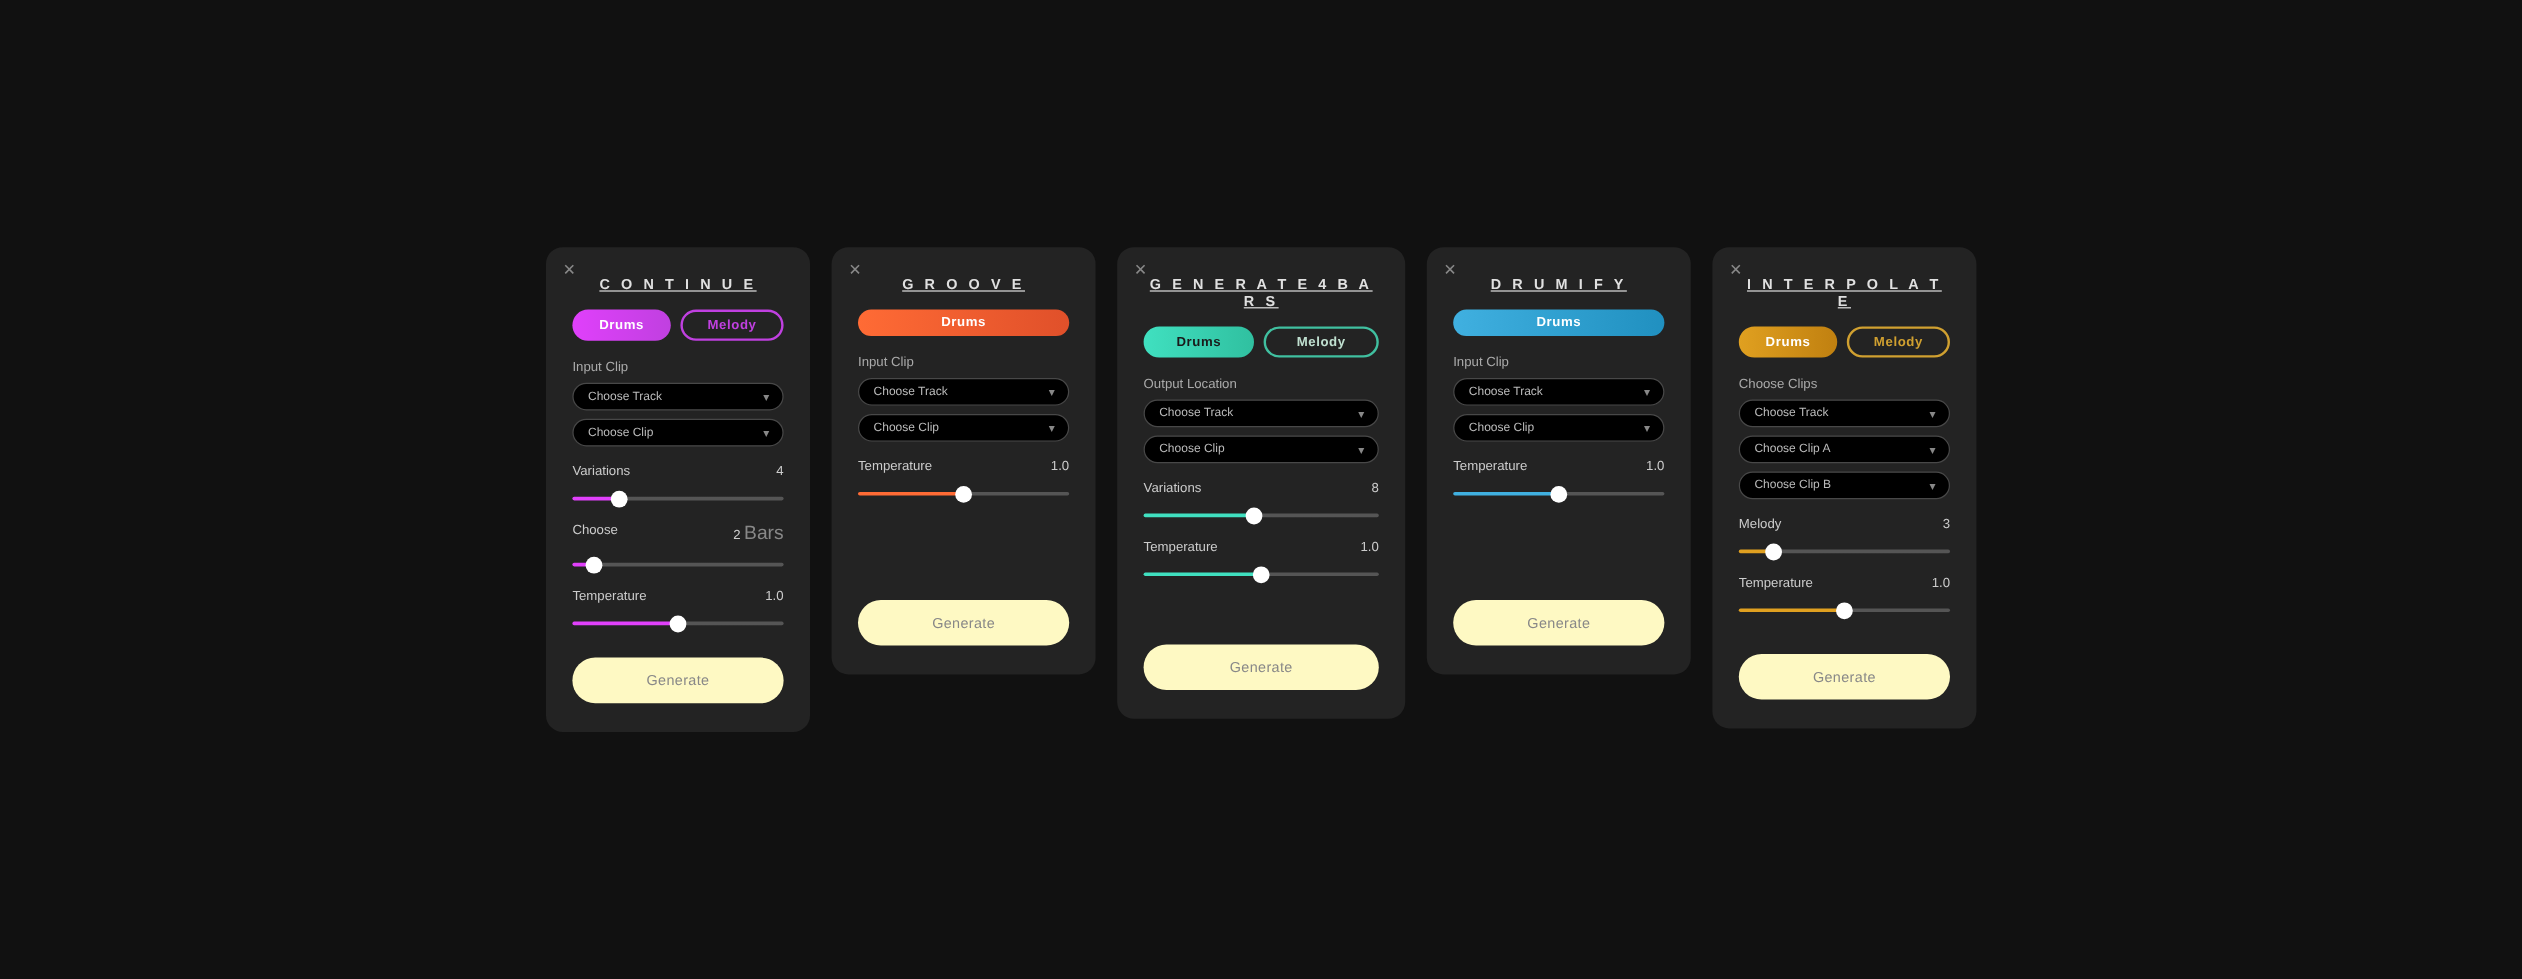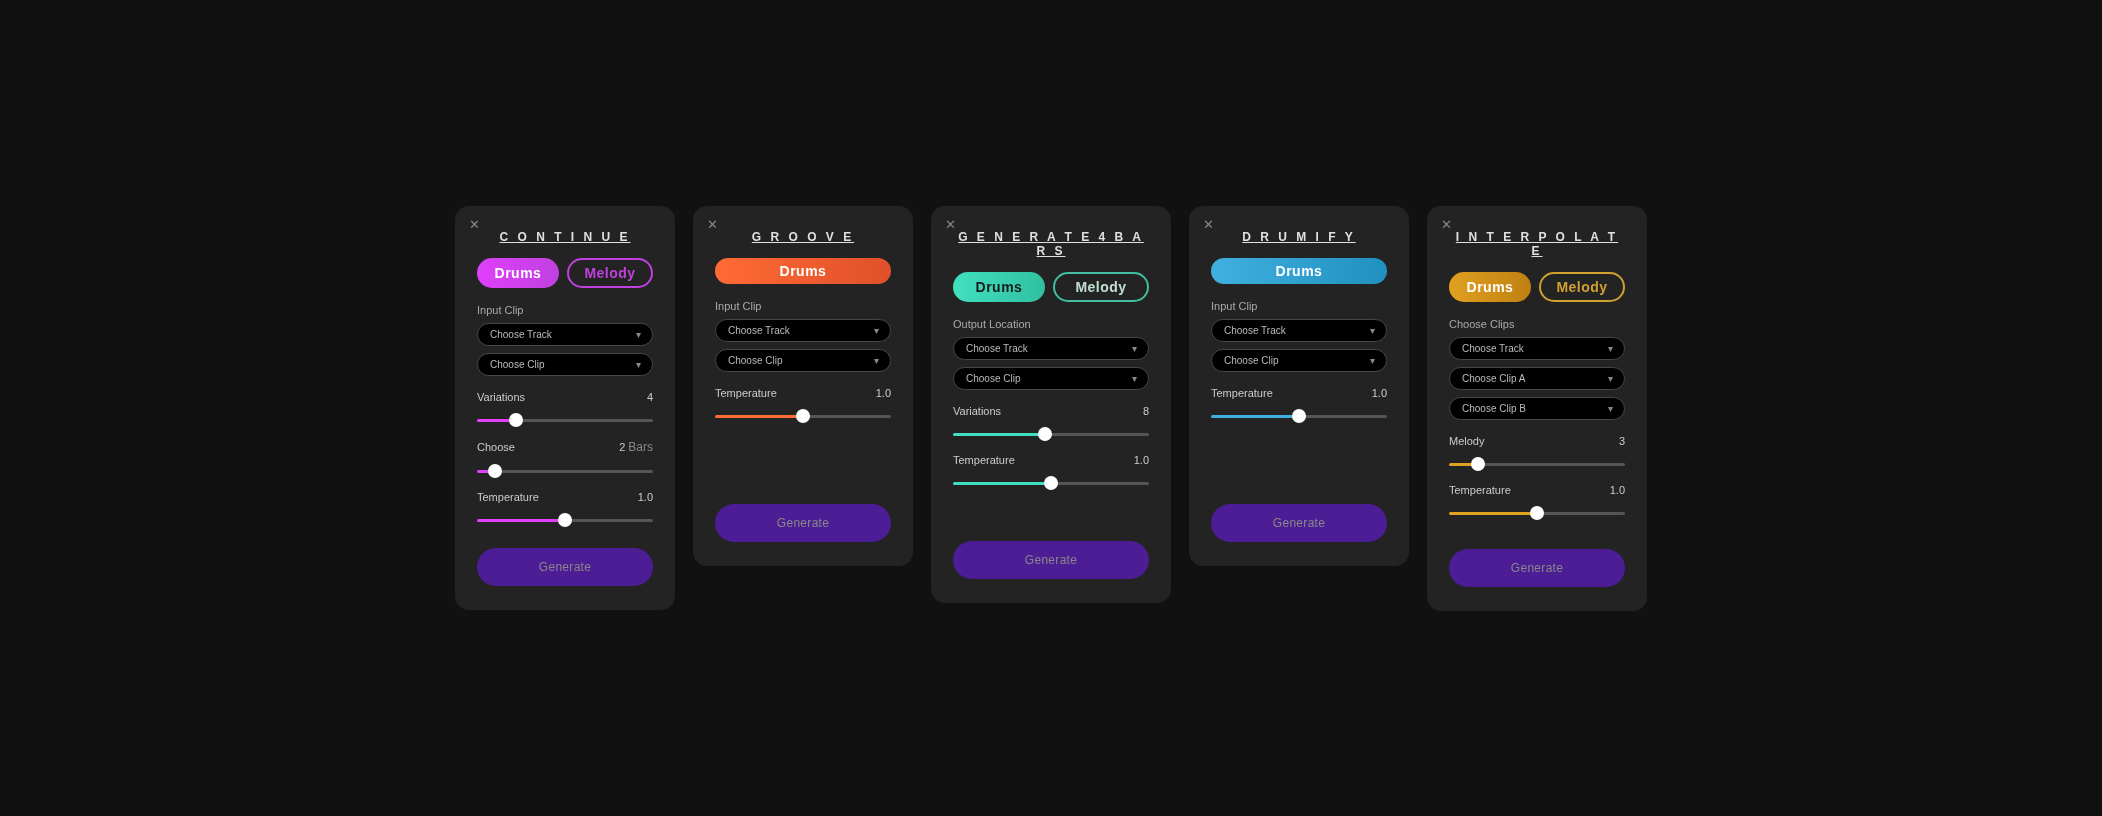--- a/index.html
+++ b/index.html
@@ -48,21 +48,21 @@
     .tab-group {
       display: flex;
       gap: 8px;
       margin-bottom: 16px;
     }
     .tab-btn {
       flex: 1;
       border-radius: 20px;
       border: none;
       padding: 5px 0;
-      font-size: 14px;
+      font-size: 11px;
       font-weight: 600;
       cursor: pointer;
       letter-spacing: 0.5px;
     }
     .tab-btn.active-drums-purple {
       background: linear-gradient(90deg, #e040fb, #c040e0);
       color: #fff;
       border: none;
     }
     .tab-btn.inactive-melody-purple {
@@ -131,34 +131,33 @@
       appearance: none;
       cursor: pointer;
       outline: none;
     }
     .slider-row {
       margin-bottom: 14px;
     }
     .slider-header {
       display: flex;
       justify-content: space-between;
-      align-items: center;
       margin-bottom: 5px;
     }
     .slider-label {
       color: #ccc;
       font-size: 11px;
     }
     .slider-value {
       color: #ccc;
       font-size: 11px;
     }
     .slider-value .unit {
       color: #888;
-      font-size: 12px;
+      font-size: 16px;
       margin-left: 3px;
     }
     input[type=range] {
       width: 100%;
       height: 3px;
       border-radius: 2px;
       outline: none;
       cursor: pointer;
       appearance: none;
       -webkit-appearance: none;
@@ -172,21 +171,21 @@
       cursor: pointer;
       border: none;
     }
     .slider-pink { background: linear-gradient(90deg, #e040fb 0%, #e040fb var(--pct), #555 var(--pct), #555 100%); }
     .slider-orange { background: linear-gradient(90deg, #ff6b35 0%, #ff6b35 var(--pct), #555 var(--pct), #555 100%); }
     .slider-teal { background: linear-gradient(90deg, #40e0c0 0%, #40e0c0 var(--pct), #555 var(--pct), #555 100%); }
     .slider-cyan { background: linear-gradient(90deg, #40b0e0 0%, #40b0e0 var(--pct), #555 var(--pct), #555 100%); }
     .slider-yellow { background: linear-gradient(90deg, #e0a020 0%, #e0a020 var(--pct), #555 var(--pct), #555 100%); }
     .generate-btn {
       width: 100%;
-      background: #4c1d95;
+      background: #fef9c3;
       border: none;
       border-radius: 24px;
       color: #888;
       font-size: 12px;
       font-weight: 500;
       padding: 12px 0;
       cursor: pointer;
       margin-top: 8px;
       letter-spacing: 0.3px;
     }

